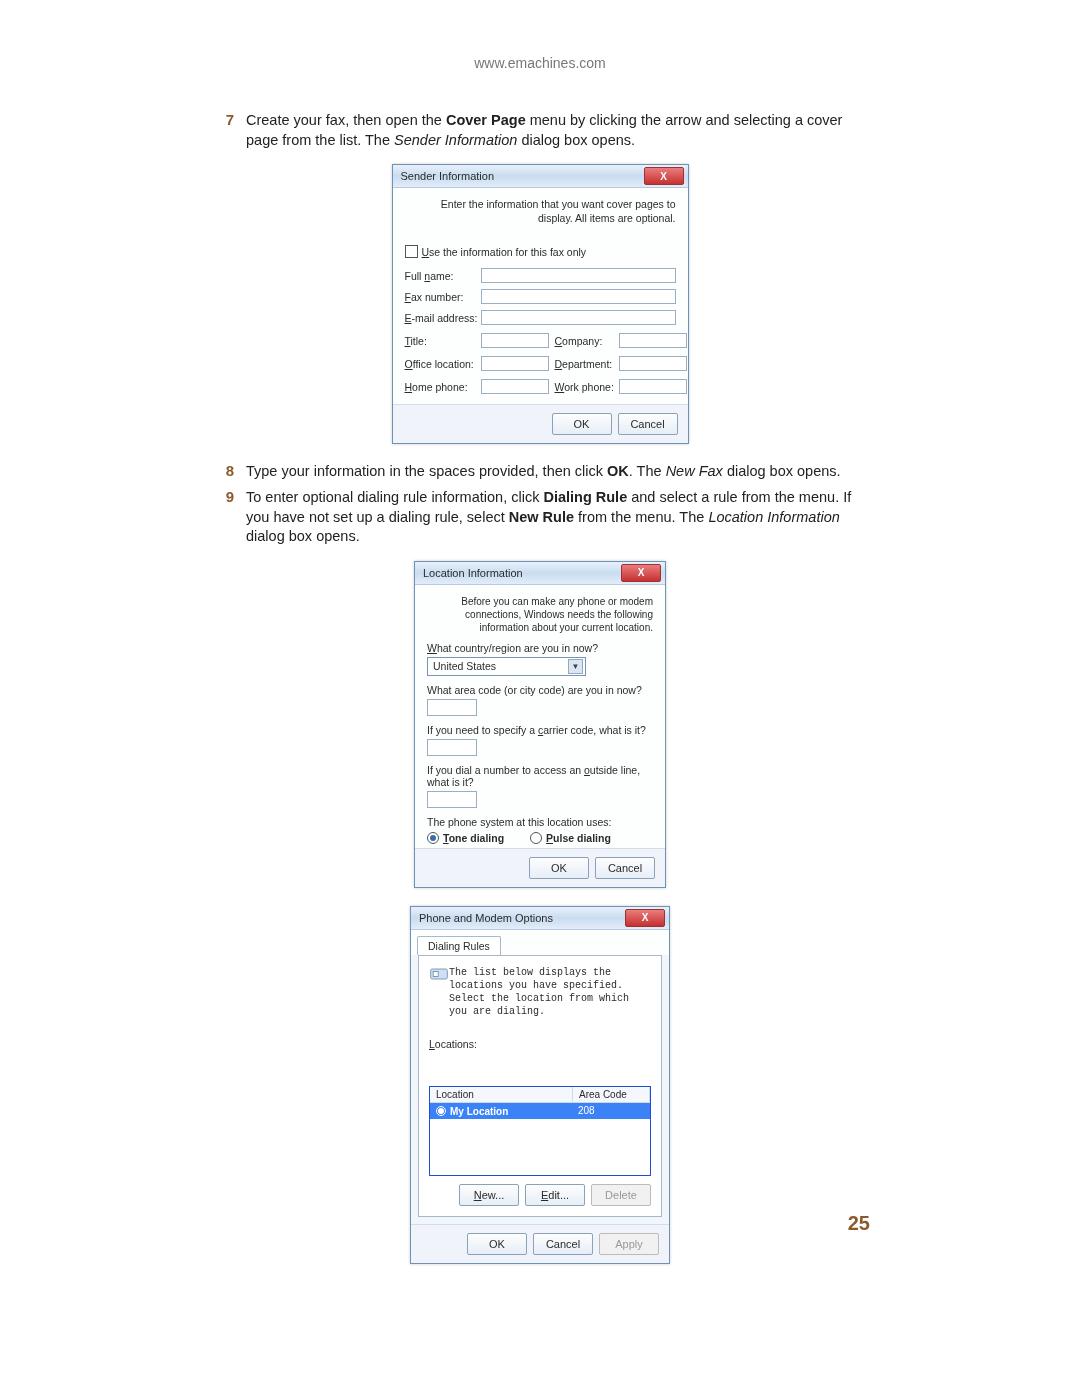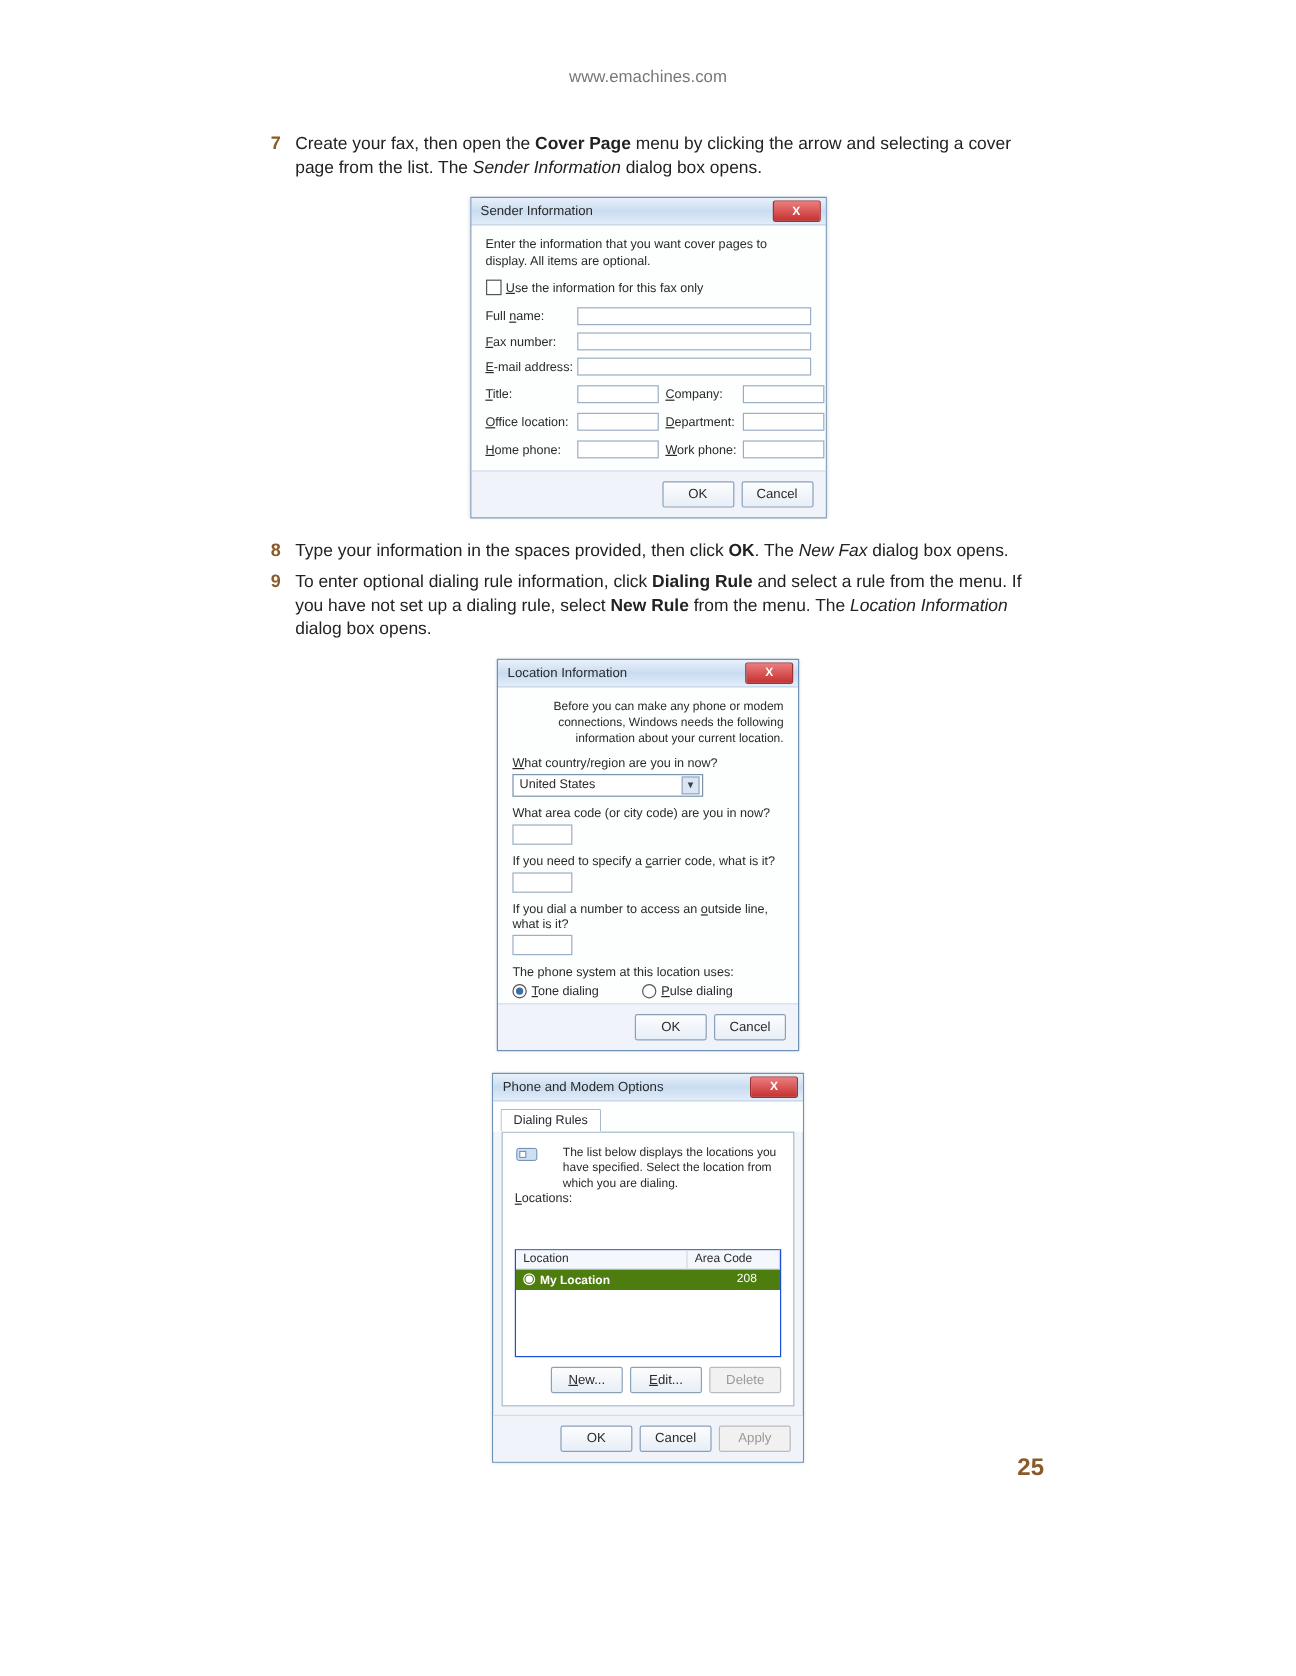--- a/index.html
+++ b/index.html
@@ -82,51 +82,51 @@
     font-size: 10px;
     font-weight: bold;
     border: 1px solid #933;
     cursor: pointer;
   }
   .dlg-body {
     padding: 10px 12px 10px 12px;
     background: #fdfefe;
   }
   .dlg1 { width: 295px; }
-  .dlg1 .intro { margin-bottom: 8px; font-size: 10.5px; line-height:1.3;}
+  .dlg1 .intro { margin-bottom: 20px; font-size: 10.5px; line-height:1.3;text-align:right;}
   .checkbox-row { display: flex; align-items: center; gap: 4px; margin-bottom:10px; }
   .checkbox-box { width:11px; height:11px; border:1px solid #555; background:#fff; }
   .form-grid { display:grid; grid-template-columns: 70px 1fr; column-gap:6px; row-gap:6px; align-items:center;}
   .form-grid-4 { display:grid; grid-template-columns: 70px 68px 58px 68px; column-gap:6px; row-gap:8px; align-items:center; margin-top:8px;}
   .txt-input { height:15px; border:1px solid #9aaec4; background:#fff; width:100%; box-sizing:border-box;}
   .textarea-box { height:34px; border:1px solid #9aaec4; background:#fff; grid-column:2; position:relative;}
   .scroll-arrows { position:absolute; right:-1px; top:-1px; bottom:-1px; width:13px; background:#e8eef6; border-left:1px solid #9aaec4; display:flex; flex-direction:column; justify-content:space-between; align-items:center; font-size:7px; color:#667;}
   .dlg-buttons { display:flex; justify-content:flex-end; gap:6px; padding:8px 10px; background:#f0f4fa; border-top:1px solid #d3dde9;}
   .win-btn { min-width:58px; height:20px; border:1px solid #8aa1ba; background:linear-gradient(#fdfdfd,#e7eef7); font-size:11px; display:flex; align-items:center; justify-content:center; cursor:pointer; border-radius:2px;}
   .win-btn.disabled { color:#999; border-color:#bbb; background:#f1f1f1; cursor:default;}
   .dlg2 { width: 250px; }
   .dlg2 .q { margin: 8px 0 3px 0; font-size:10.5px;}
   .combo { width: 150px; height:17px; border:1px solid #7a93ae; background:#fff; display:flex; align-items:center; justify-content:space-between; padding:0 2px 0 5px; font-size:10.5px;}
   .combo-arrow { width:13px; height:13px; background:#dbe6f2; border:1px solid #94a9c0; display:flex; align-items:center; justify-content:center; font-size:8px; color:#345;}
   .small-input { width:48px; height:15px; border:1px solid #9aaec4; background:#fff;}
-  .radio-row { display:flex; gap:36px; margin-top:4px;}
+  .radio-row { display:flex; gap:26px; margin-top:4px;font-weight:bold;}
   .radio { display:flex; align-items:center; gap:4px;}
   .radio-dot { width:10px; height:10px; border:1px solid #555; border-radius:50%; background:#fff; position:relative;}
   .radio-dot.checked::after { content:""; position:absolute; inset:2px; background:#2a5; border-radius:50%; background:#3b6ea5;}
   .dlg3 { width: 258px; }
   .tab-strip { display:flex; padding: 6px 6px 0 6px; background:#fdfefe;}
   .tab { padding:3px 10px; border:1px solid #a7b9cd; border-bottom:none; background:#fff; font-size:10.5px; border-radius:2px 2px 0 0;}
   .tab-pane { margin:0 7px 7px 7px; border:1px solid #a7b9cd; background:#fff; padding:10px;}
-  .info-row { display:flex; gap:20px; font-size:10px; margin-bottom:0; line-height:1.3;}
+  .info-row { display:flex; gap:0; font-size:10px; margin-bottom:20px; line-height:1.3;font-family:Liberation Mono, monospace;}
   .info-icon { width:20px; height:16px; flex:0 0 20px;}
   .info-icon svg { width:20px; height:16px;}
   .list-box { border:1px solid #1d4ed8; background:#fff; height:88px; font-size:10px;margin-top:36px;}
   .list-head { display:flex; border-bottom:1px solid #d0dae6; background:#f4f7fb;}
   .list-head > div { padding:2px 6px; border-right:1px solid #d0dae6;}
-  .list-row { display:flex; background:#4d7c0f; color:#fff;gap:36px;}
+  .list-row { display:flex; background:#3b82f6; color:#fff;}
   .list-row > div { padding:2px 6px;}
   .col-loc { flex: 0 0 130px;}
   .col-area { flex:1; text-align:left;}
   .bullet-blue { width:8px; height:8px; border:1px solid #fff; border-radius:50%; display:inline-block; margin-right:4px; position:relative; top:1px;}
   .bullet-blue::after{content:"";position:absolute;inset:1px;border-radius:50%;background:#fff;}
   .small-btn-row { display:flex; justify-content:flex-end; gap:6px; margin-top:8px;}
   .page-num {
     position: absolute;
     right: 210px;
     bottom: 40px;

